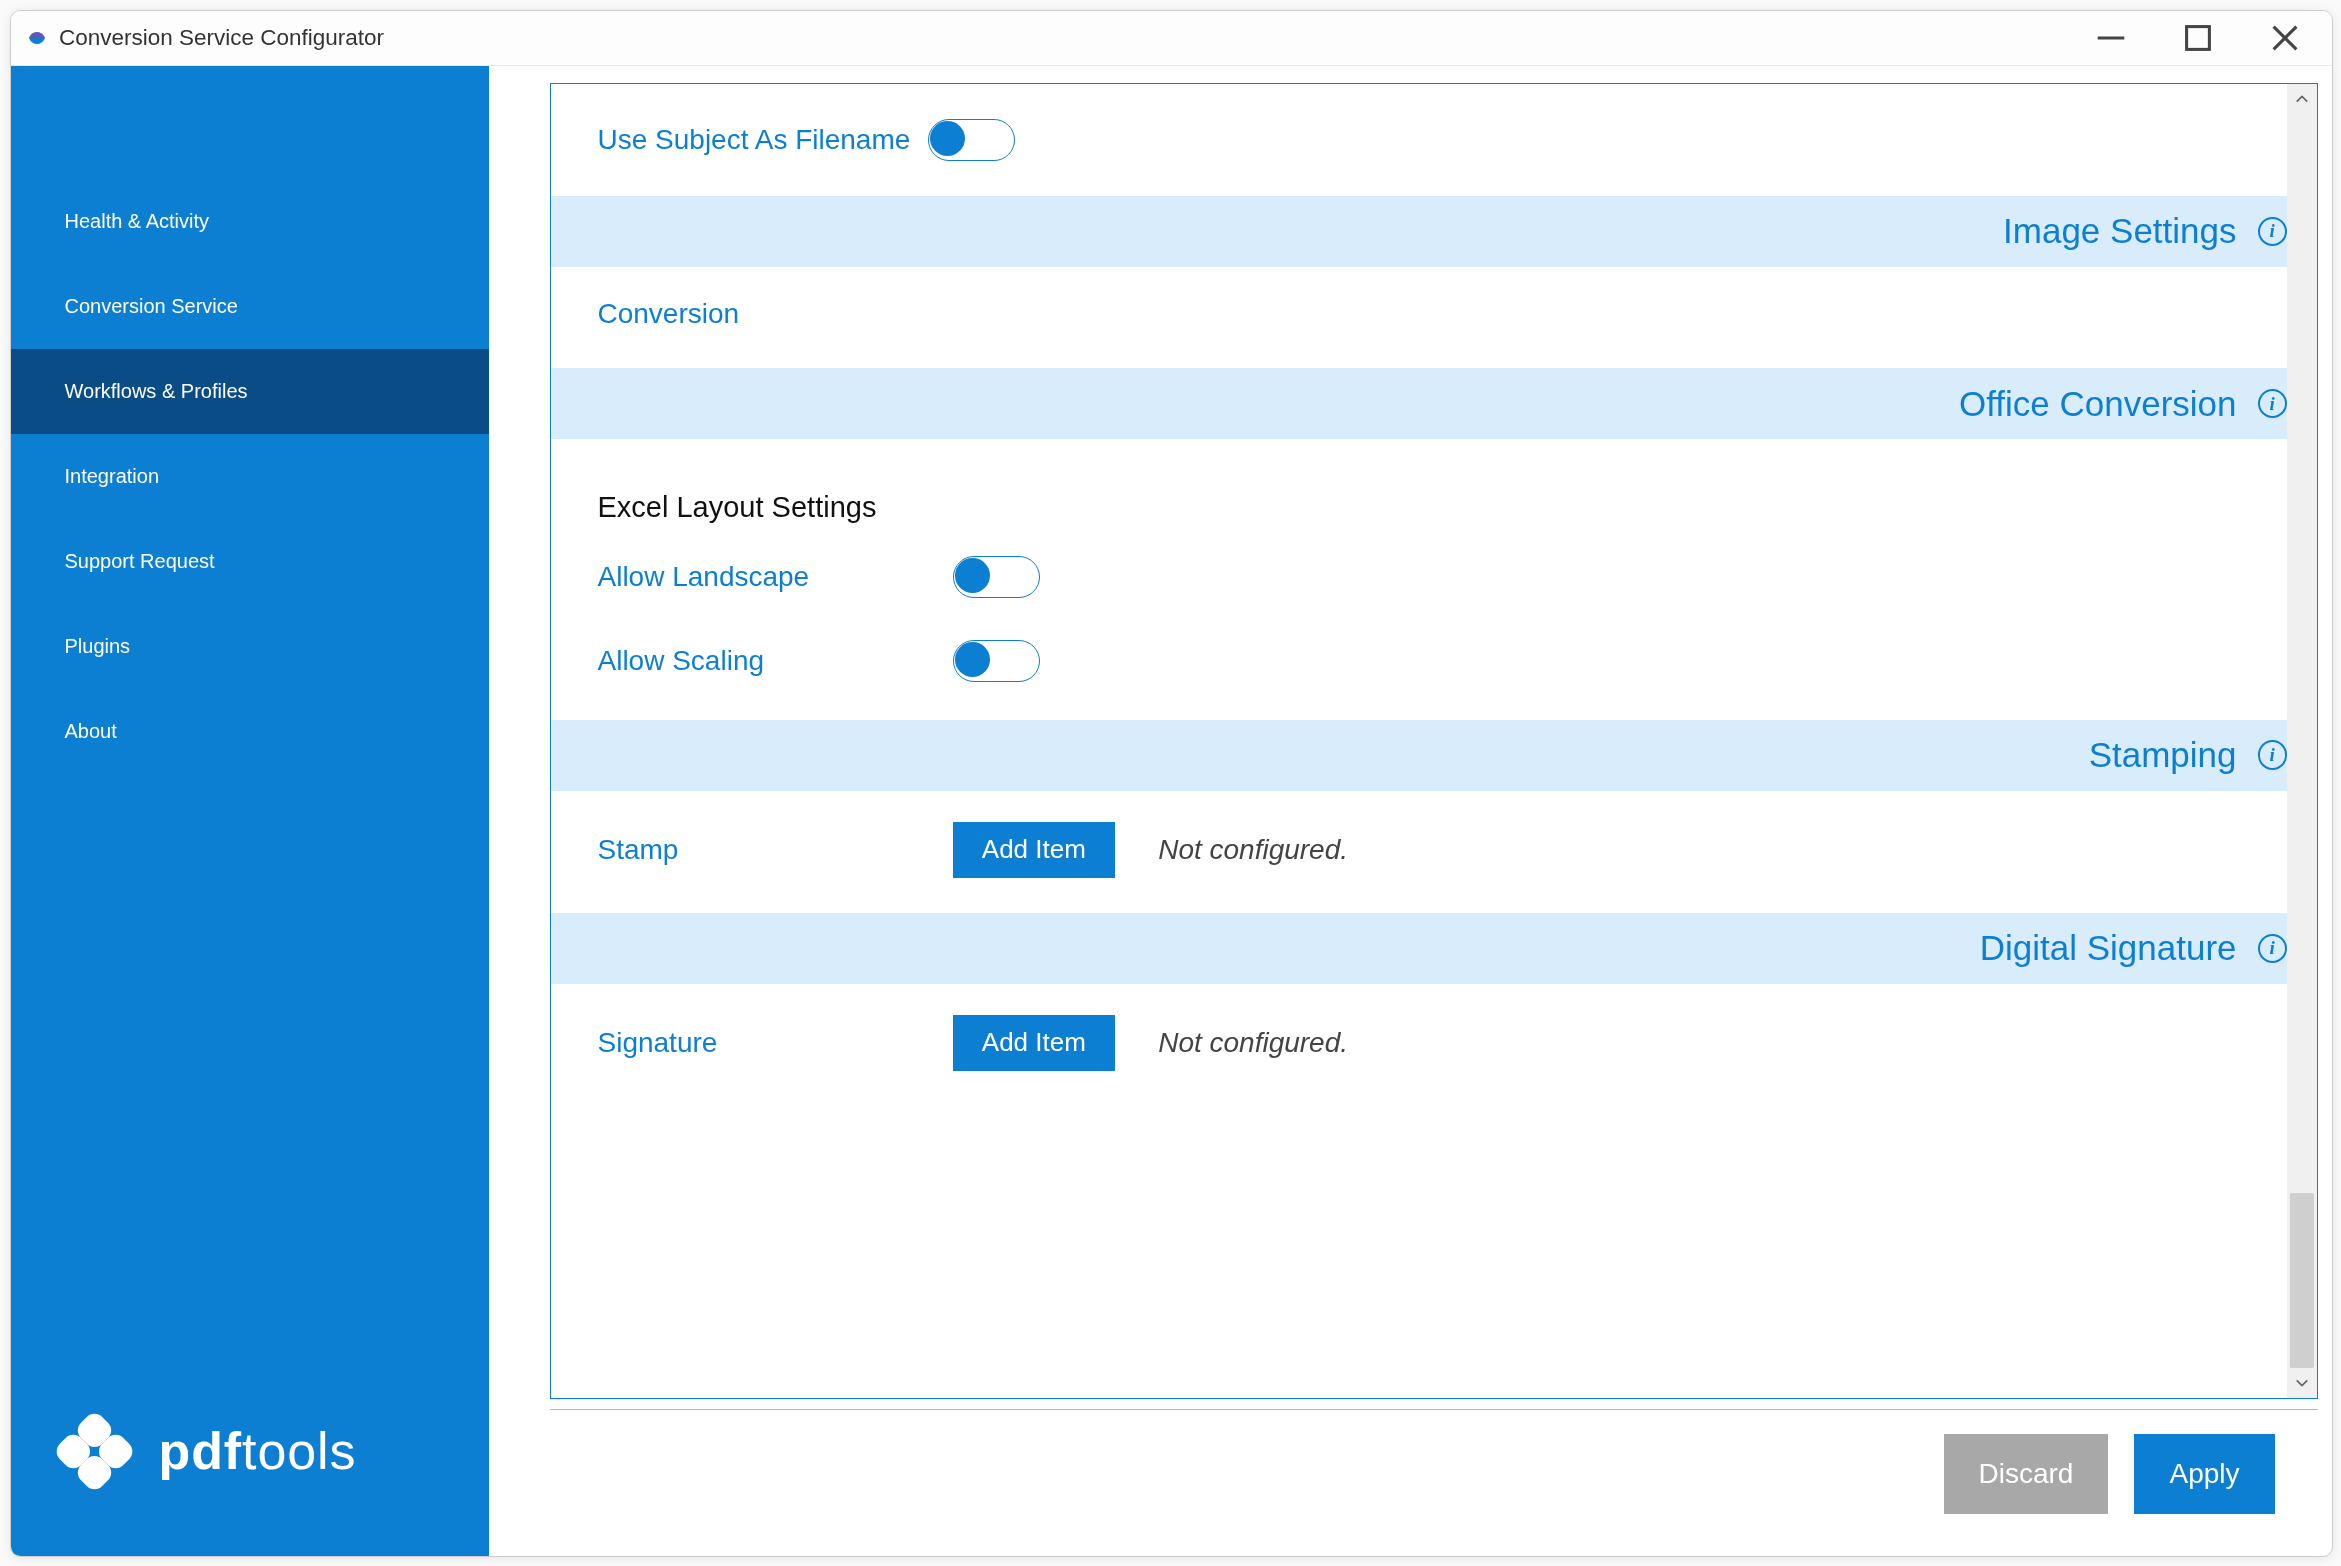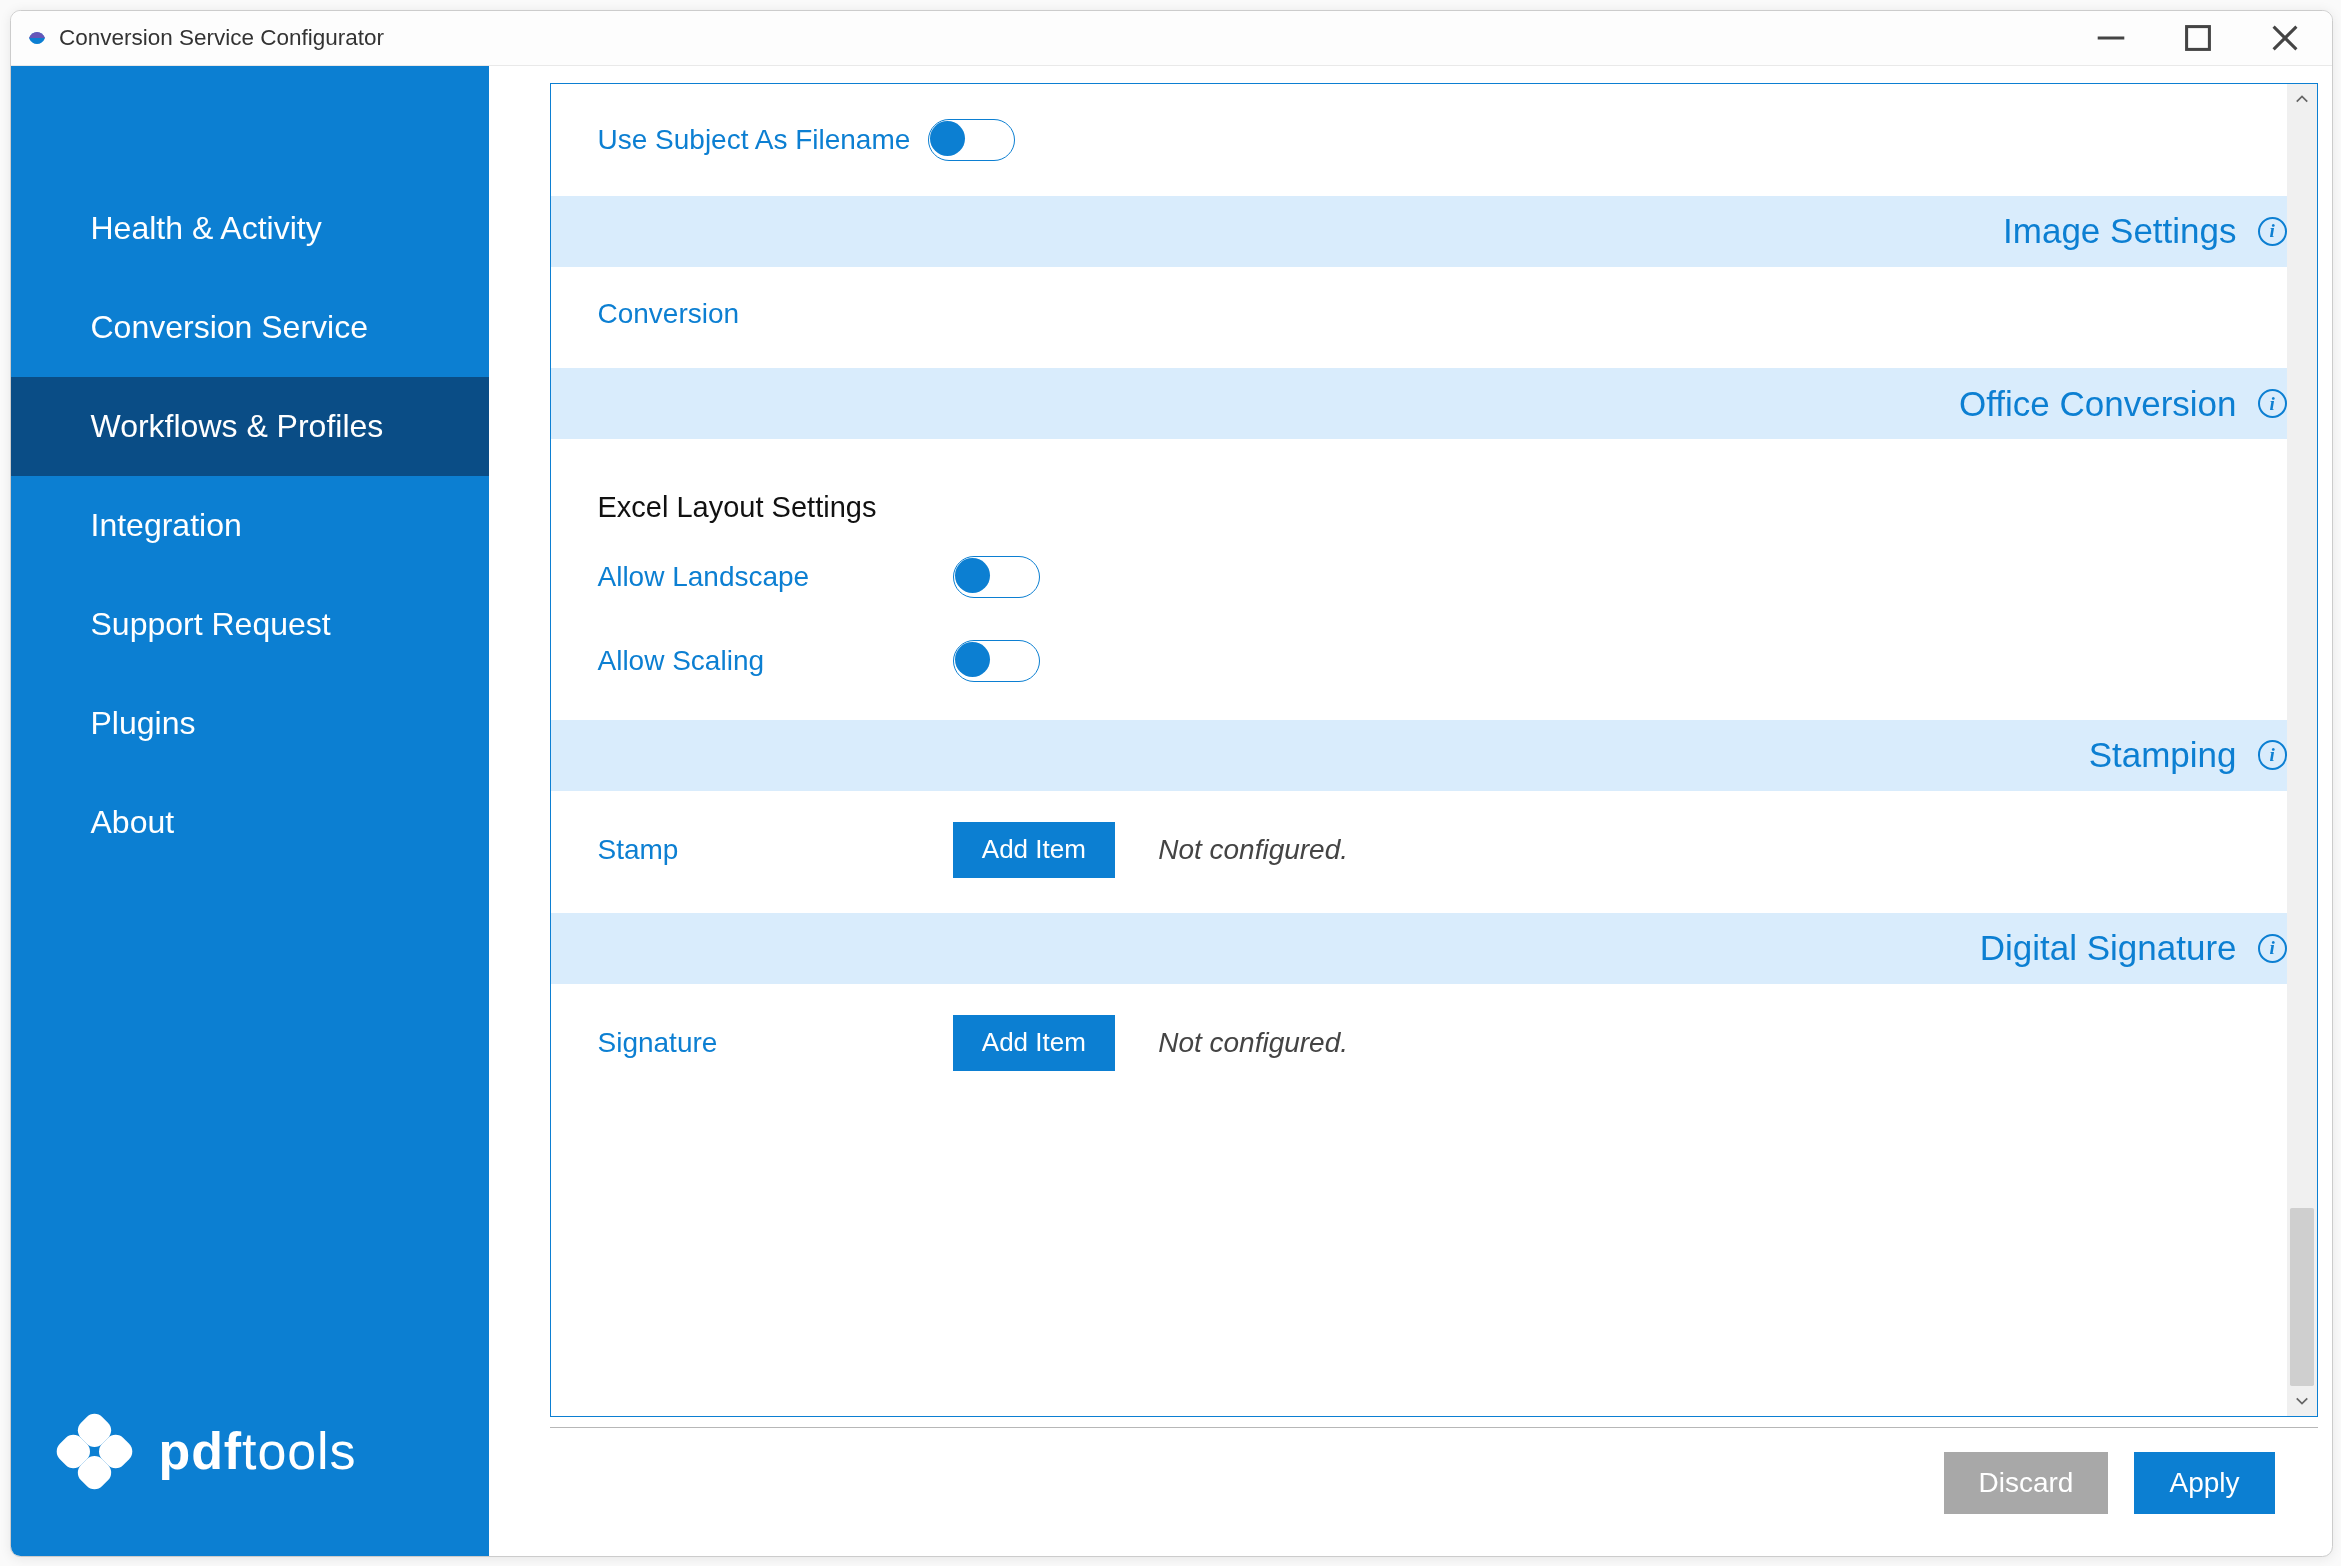--- a/index.html
+++ b/index.html
@@ -48,22 +48,22 @@
   
   .body{flex:1;display:flex;min-height:0;}
   .sidebar{
     width:478px;flex:0 0 478px;
     background:var(--brand);
     color:#fff;
     display:flex;flex-direction:column;
     padding-top:113px;
   }
   .nav-item{
-    padding:31px 80px;
-    font-size:32px;
+    padding:31px 54px;
+    font-size:20px;
     font-weight:400;
     cursor:pointer;
     color:#fff;
   }
   .nav-item.active{background:var(--brand-dark);}
   .sidebar-spacer{flex:1;}
   .brand-logo{
     display:flex;align-items:center;gap:21px;
     padding:35px 40px 61px;
   }
@@ -143,21 +143,21 @@
   .sb-arrow svg{width:14px;height:14px;}
   .sb-track{flex:1;width:100%;position:relative;}
   .sb-thumb{position:absolute;left:2.6px;right:2.6px;top:86%;height:14%;background:#cfcfcf;border-radius:1.7px;}
 
   .footer{
     border-top:1.7px solid var(--border);
     padding:24px 43px 24px 0;
     display:flex;justify-content:flex-end;gap:26px;
     margin-top:10.4px;
   }
-  .footer .btn{height:62px;padding:12px 35px;font-size:28px;}
+  .footer .btn{height:80px;padding:12px 35px;font-size:28px;}
 </style>
 </head>
 <body>
 
 <div class="window">
 
   <div class="titlebar">
     <span class="app-icon">
       <svg viewBox="0 0 24 24">
           <path d="M4 12c3-8 13-8 16 0-3 8-13 8-16 0z" fill="#0c7fd2"></path>

